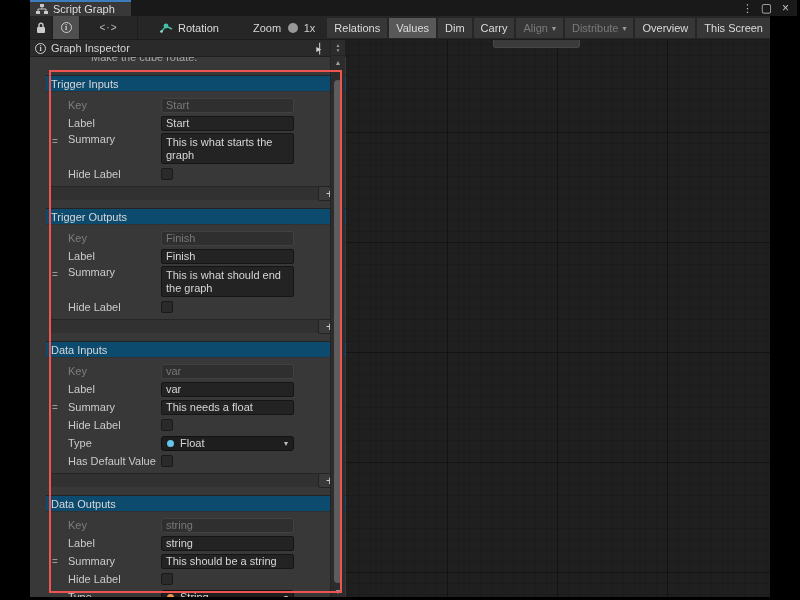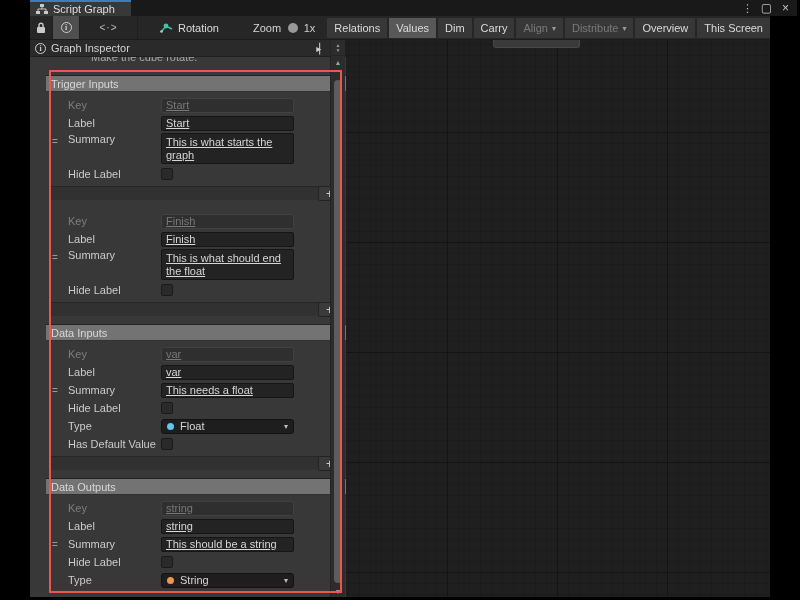--- a/index.html
+++ b/index.html
@@ -70,32 +70,32 @@
               padding:0 5px; font-size:11px; color:#d2d2d2; }
   .insp-expand { margin-left:auto; color:#cfcfcf; font-size:10px; letter-spacing:-2px; }
 
   .insp-content { position:absolute; left:16px; top:17px; width:300px; height:540px;
                   overflow:hidden; background:#383838; }
 
   .clipped-block { position:relative; height:18px; overflow:hidden; }
   .clipped-block span { position:absolute; left:45px; top:-6px; font-size:11px; color:#a8a8a8; }
 
   .section { margin-bottom:8px; }
-  .sec-header { height:17px; background:#737373; border-top:1px solid #232323; border-bottom:1px solid #313131;
+  .sec-header { height:17px; background:#0c4a6e; border-top:1px solid #232323; border-bottom:1px solid #313131;
                 display:flex; align-items:center; padding-left:5px; font-size:11px; color:#d8d8d8; }
   .rows { padding:3px 0 0 0; }
   .row { position:relative; display:flex; align-items:center; padding-left:22px; margin:2px 0; min-height:16px; }
   .row.multi { align-items:flex-start; }
   .handle { position:absolute; left:6px; top:50%; transform:translateY(-50%);
             color:#9a9a9a; font-size:10px; letter-spacing:0; }
   .row.multi .handle { top:8px; }
   .rlabel { width:93px; flex:none; font-size:11px; color:#cbcbcb; }
   .rlabel.dim { color:#7e7e7e; }
   .field { width:133px; min-height:15px; background:#232323; border:1px solid #151515;
-           border-radius:2px; color:#d6d6d6; font-size:11px; line-height:13px; padding:0 4px;text-decoration:underline; }
+           border-radius:2px; color:#d6d6d6; font-size:11px; line-height:13px; padding:0 4px; }
   .field.disabled { background:#2f2f2f; border-color:#414141; color:#787878; }
   .field.multi { height:31px; padding-top:2px; }
   .checkbox { width:12px; height:12px; background:#2a2a2a; border:1px solid #1a1a1a; border-radius:2px; }
   .dropdown { width:133px; height:15px; background:#1e1e1e; border:1px solid #121212; border-radius:3px;
               display:flex; align-items:center; padding:0 5px; font-size:11px; color:#d6d6d6; }
   .dot { width:7px; height:7px; border-radius:50%; margin-right:6px; flex:none; }
   .dd-arrow { margin-left:auto; font-size:8px; color:#bcbcbc; }
   .minus { position:absolute; right:9px; top:50%; transform:translateY(-50%);
            color:#c2c2c2; font-size:13px; line-height:1; }
   .row.multi .minus { top:9px; }
@@ -241,33 +241,36 @@
             <div class="row">
               <span class="rlabel">Hide Label</span>
               <div class="checkbox"></div>
             </div>
           </div>
           <div class="footer">
             <div class="plusbox">+</div>
           </div>
         </div>
         <div class="section">
+          <div class="sec-header">
+            <span>Trigger Outputs</span>
+          </div>
           <div class="rows">
             <div class="row">
               <span class="rlabel dim">Key</span>
               <div class="field disabled">Finish</div>
             </div>
             <div class="row">
               <span class="rlabel">Label</span>
               <div class="field">Finish</div>
             </div>
             <div class="row multi">
               <span class="handle">=</span>
               <span class="rlabel">Summary</span>
-              <div class="field multi">This is what should end the float</div>
+              <div class="field multi">This is what should end the graph</div>
               <span class="minus">−</span>
             </div>
             <div class="row">
               <span class="rlabel">Hide Label</span>
               <div class="checkbox"></div>
             </div>
           </div>
           <div class="footer">
             <div class="plusbox">+</div>
           </div>

